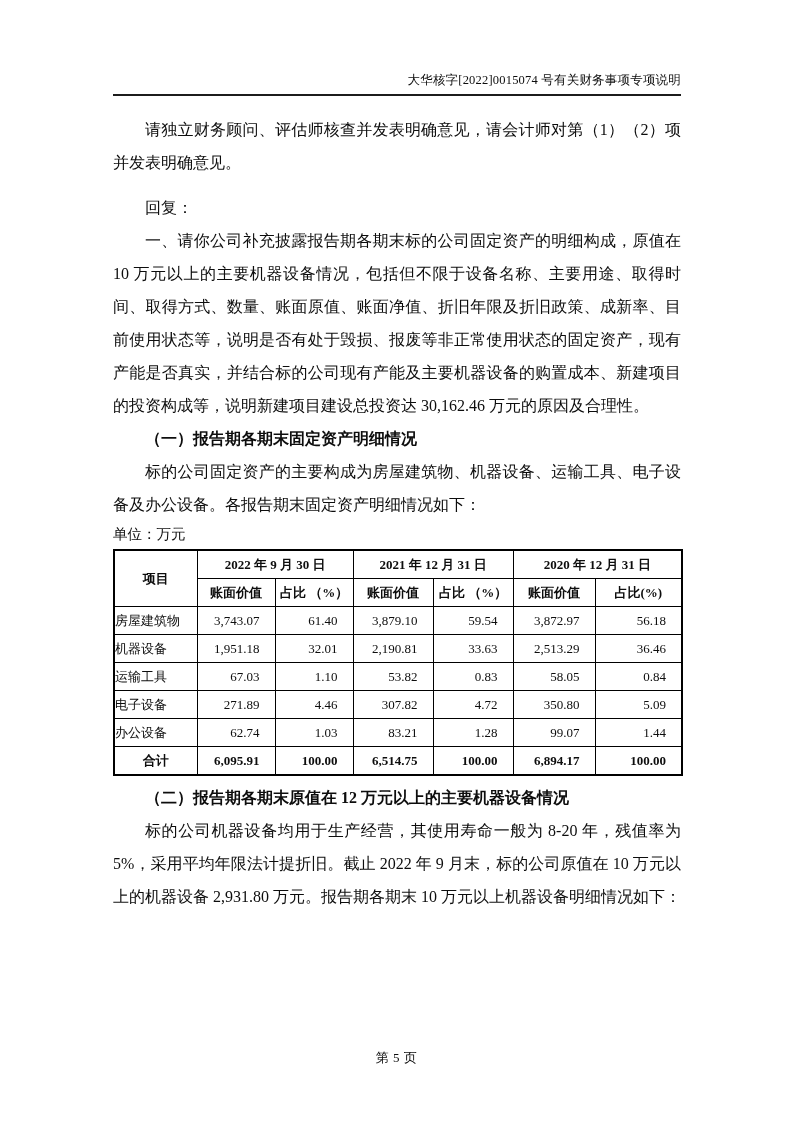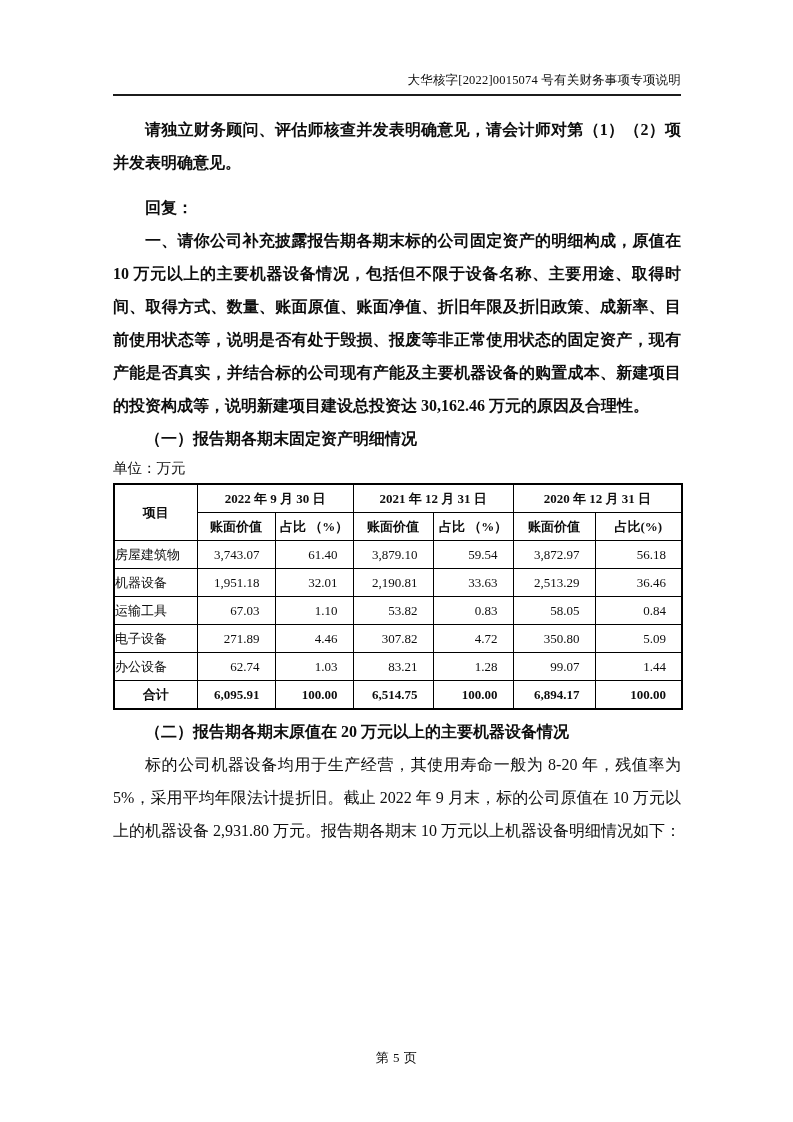--- a/index.html
+++ b/index.html
@@ -10,21 +10,21 @@
     font-family:"Liberation Serif","DejaVu Serif",serif;
   }
   .doc-header{
     font-size:12.5px;line-height:17px;text-align:right;
     padding-bottom:5px;border-bottom:2px solid #1c1c1c;letter-spacing:.2px;
   }
   .para{
     font-size:16px;line-height:33px;margin:0;text-align:justify;text-indent:2em;
     word-break:break-all;
   }
-  .bold{font-weight:700;}
+  .bold{font-weight:400;}
   .mt-instruction{margin-top:17px;}
   .mt-reply{margin-top:12px;}
   .h-section{font-size:16px;line-height:33px;margin:0;font-weight:700;text-indent:2em;}
   .mt-h2{margin-top:5px;}
   .unit-line{font-size:14.5px;line-height:22px;margin:2px 0 4px 0;}
   table.fin{
     width:100%;border-collapse:collapse;table-layout:fixed;
     font-size:13px;border:2px solid #000;
   }
   .fin th,.fin td{border:1px solid #000;height:27px;padding:0;vertical-align:middle;overflow:hidden;}
@@ -46,20 +46,21 @@
   <div class="doc-header">大华核字[2022]0015074 号有关财务事项专项说明</div>
 
   <p class="para bold mt-instruction">请独立财务顾问、评估师核查并发表明确意见，请会计师对第（1）（2）项并发表明确意见。</p>
 
   <p class="para bold mt-reply">回复：</p>
 
   <p class="para bold">一、请你公司补充披露报告期各期末标的公司固定资产的明细构成，原值在 10 万元以上的主要机器设备情况，包括但不限于设备名称、主要用途、取得时间、取得方式、数量、账面原值、账面净值、折旧年限及折旧政策、成新率、目前使用状态等，说明是否有处于毁损、报废等非正常使用状态的固定资产，现有产能是否真实，并结合标的公司现有产能及主要机器设备的购置成本、新建项目的投资构成等，说明新建项目建设总投资达 30,162.46 万元的原因及合理性。</p>
 
   <p class="h-section">（一）报告期各期末固定资产明细情况</p>
 
+  <p class="para">标的公司固定资产的主要构成为房屋建筑物、机器设备、运输工具、电子设备及办公设备。各报告期末固定资产明细情况如下：</p>
 
   <div class="unit-line">单位：万元</div>
 
   <table class="fin">
     <colgroup>
       <col style="width:83px">
         <col style="width:78px">
         <col style="width:78px">
       <col style="width:80px">
         <col style="width:80px">
@@ -131,19 +132,19 @@
       <td class="num">6,095.91</td>
       <td class="num">100.00</td>
       <td class="num">6,514.75</td>
       <td class="num">100.00</td>
       <td class="num">6,894.17</td>
       <td class="num">100.00</td>
     </tr>
   </tbody>
     </table>
 
-  <p class="h-section mt-h2">（二）报告期各期末原值在 20 万元以上的主要机器设备情况</p>
+  <p class="h-section mt-h2">（二）报告期各期末原值在 12 万元以上的主要机器设备情况</p>
 
   <p class="para">标的公司机器设备均用于生产经营，其使用寿命一般为 8-20 年，残值率为 5%，采用平均年限法计提折旧。截止 2022 年 9 月末，标的公司原值在 10 万元以上的机器设备 2,931.80 万元。报告期各期末 10 万元以上机器设备明细情况如下：</p>
 
   <div class="footer">第 5 页</div>
 
 </div>
 
 </body></html>

